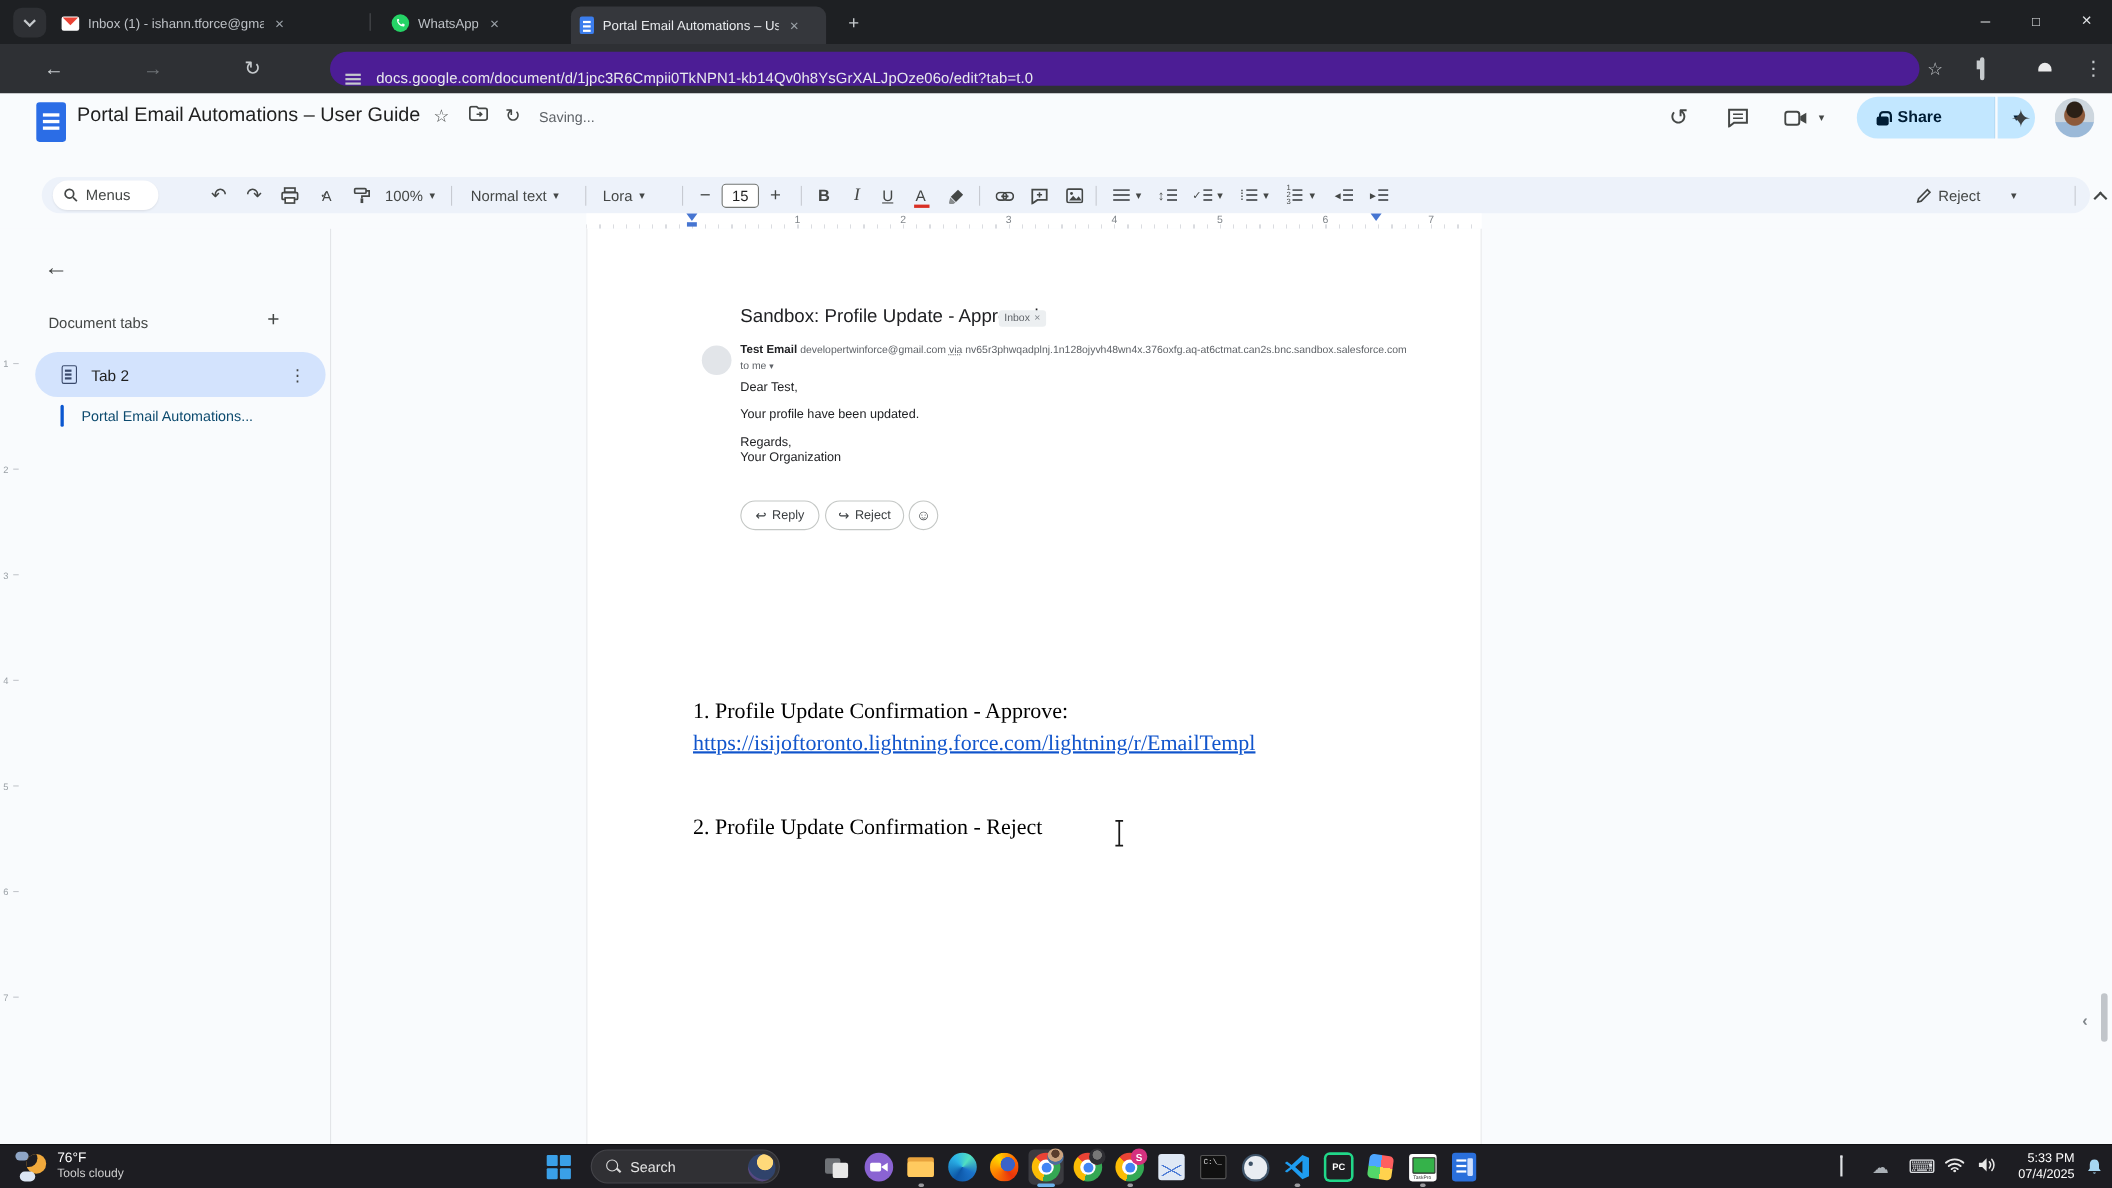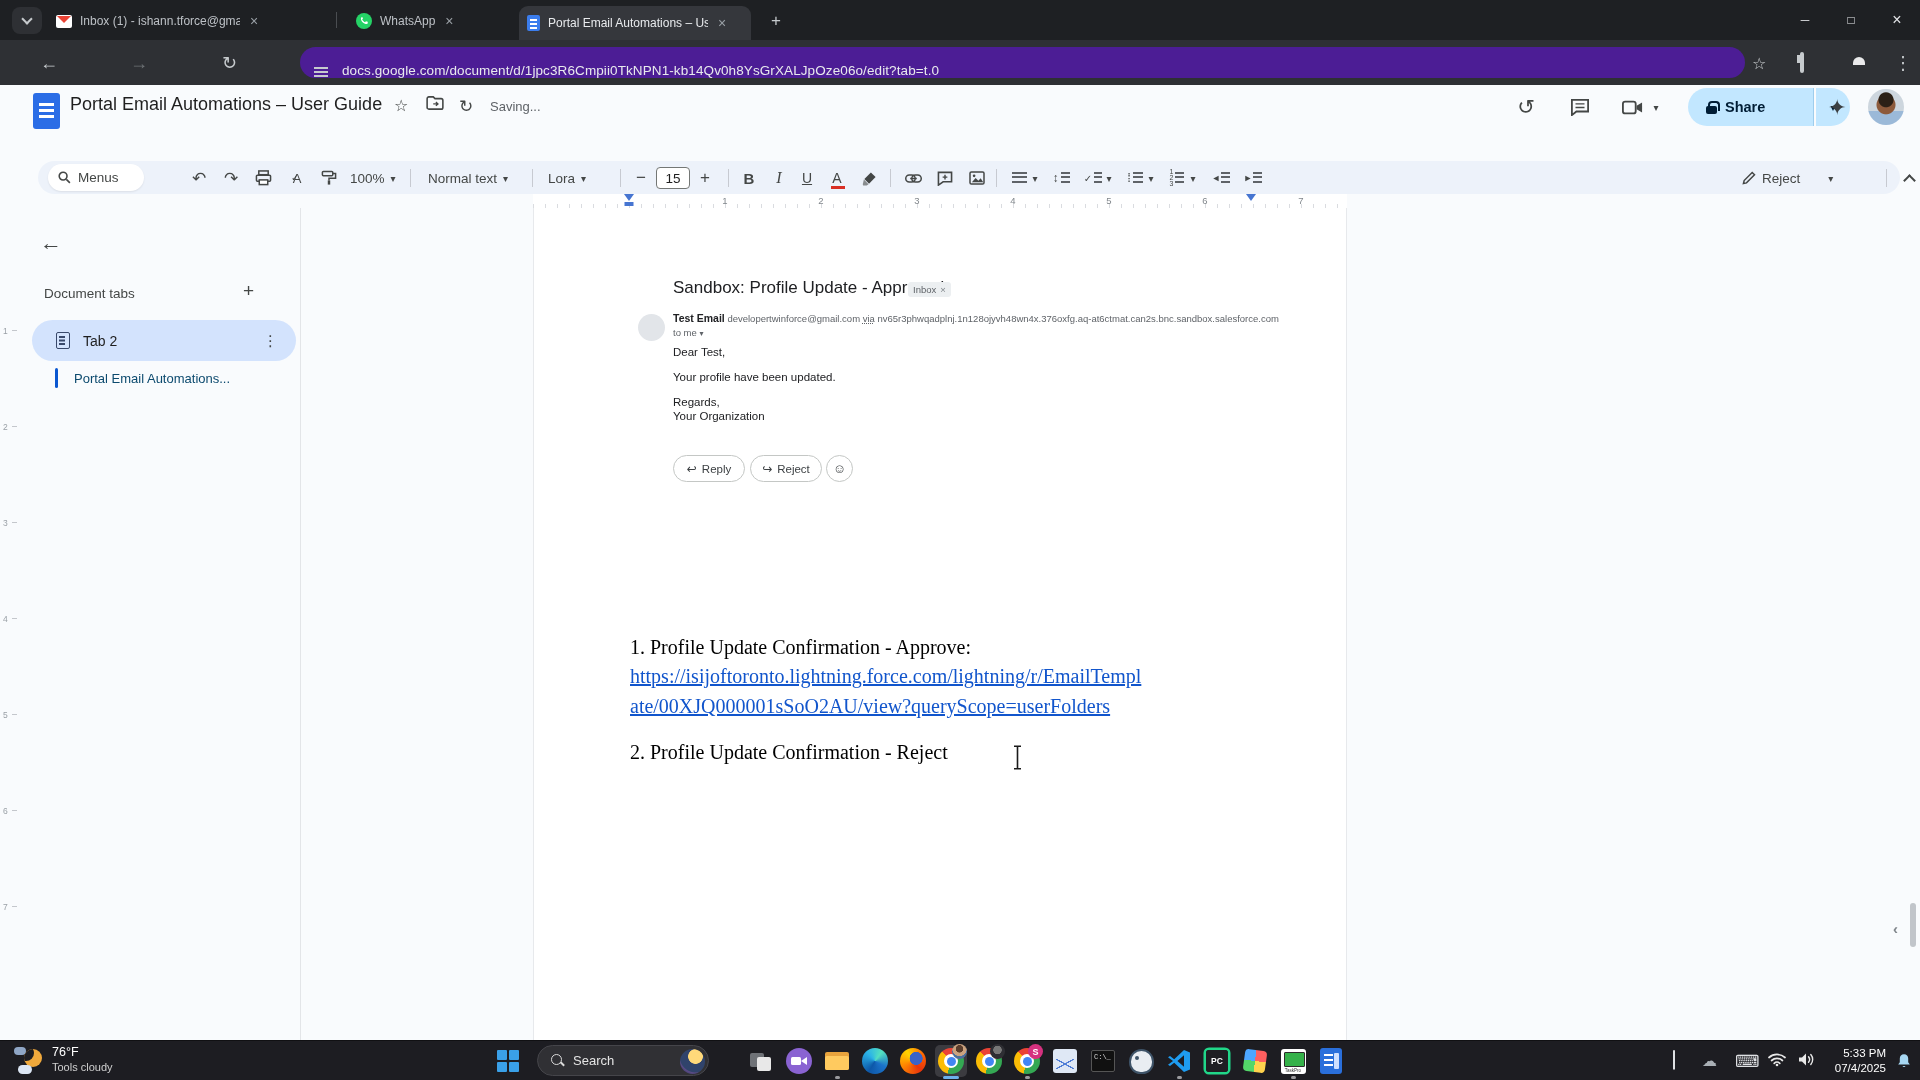--- a/index.html
+++ b/index.html
@@ -486,21 +486,20 @@
         </div>
         <div class="embtn" style="left:216px;width:72px">
           <span style="font-size:12px">↪</span>
             <span>Reject</span>
         </div>
         <div class="emoji">☺</div>
       </div>
 
       <div class="ditem serif" style="top:428px">1. Profile Update Confirmation - Approve:</div>
       <div class="dlink serif" style="top:457px">https://isijoftoronto.lightning.force.com/lightning/r/EmailTempl</div>
-      <div class="dlink serif" style="top:487px">ate/00XJQ000001sSoO2AU/view?queryScope=userFolders</div>
       <div class="ditem serif" style="top:533px">2. Profile Update Confirmation - Reject</div>
 
       <div class="ibeam">
         <svg width="11" height="25" viewBox="0 0 11 25">
             <path d="M2 1.2h7M5.5 1.2v22.6M2 23.8h7" stroke="#1a1a1a" stroke-width="1.6" fill="none"></path>
           </svg>
       </div>
     </div>
 
     <div class="scrollthumb"></div>

